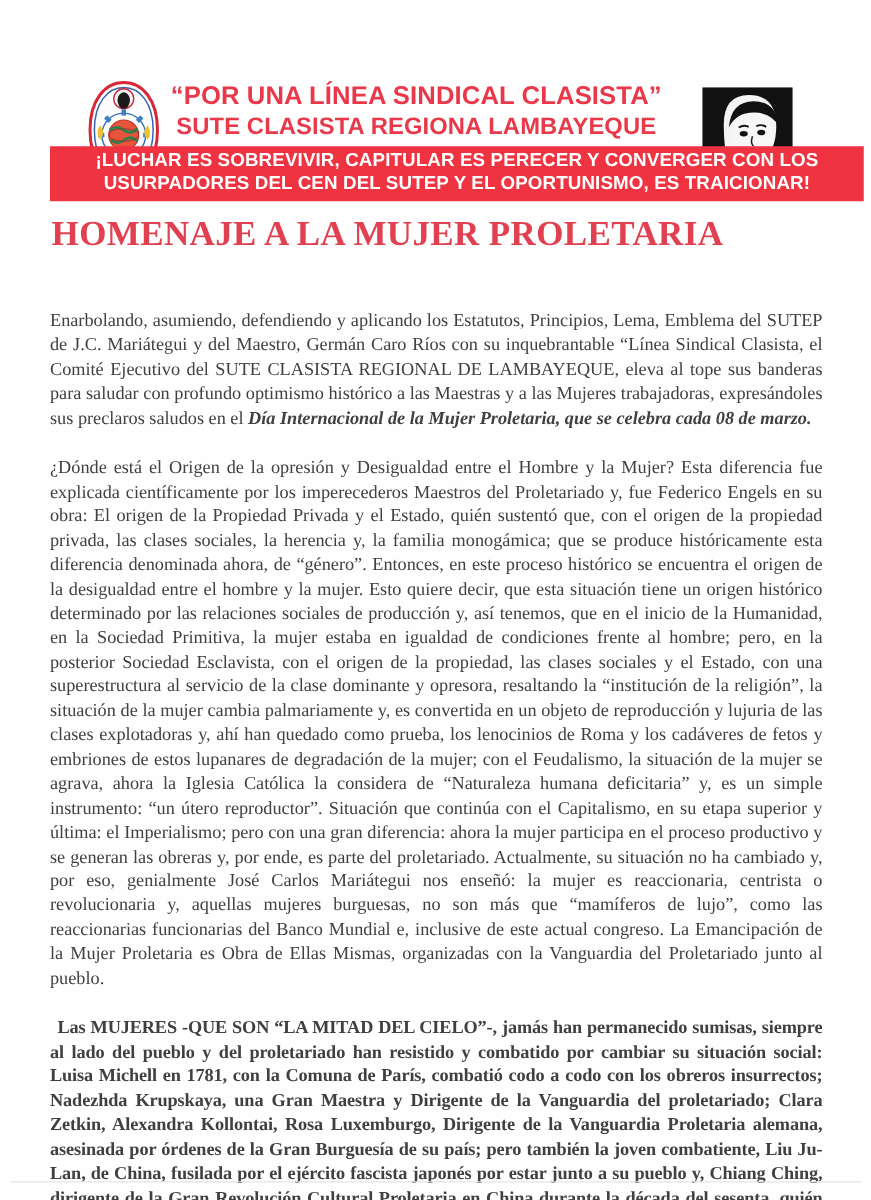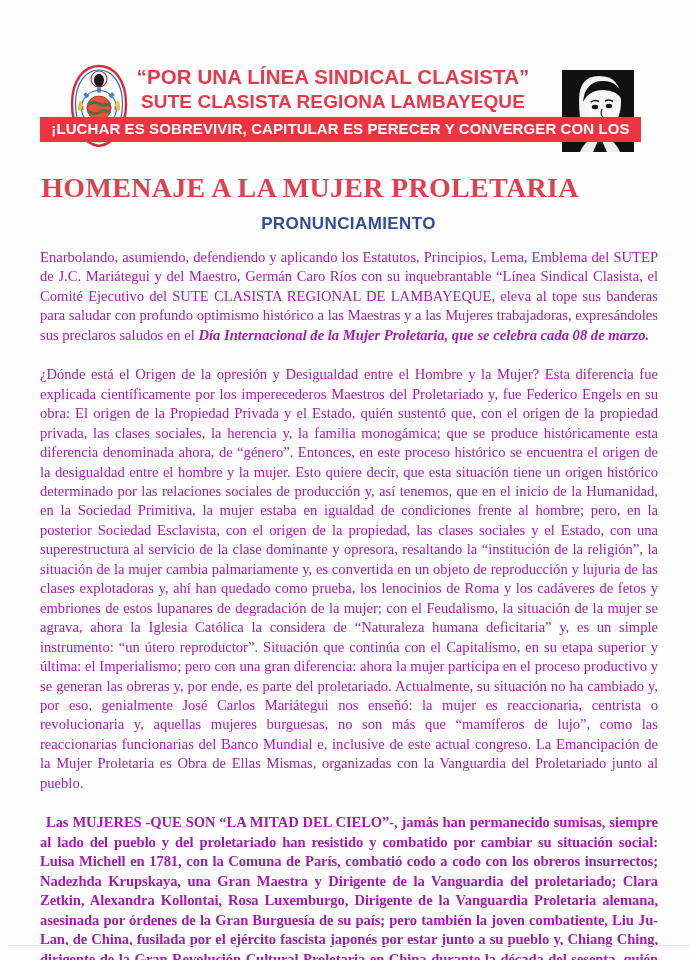--- a/index.html
+++ b/index.html
@@ -78,21 +78,21 @@
     background: #0d0d0d;
     overflow: hidden;
   }
   .portrait svg { display:block; width:72px; height:82px; }
 
   
   .slogan-banner {
     position: absolute;
     left: 40px;
     top: 117px;
-    width: 601px;
+    width: 651px;
     padding: 3px 4px 4px 4px;
     background: #ef3340;
     text-align: center;
     box-sizing: border-box;
   }
   .slogan-line {
     font-family: "Liberation Sans", sans-serif;
     font-weight: bold;
     font-size: 15px;
     color: #ffffff;
@@ -134,21 +134,21 @@
     top: 248px;
     width: 618px;
   }
   p.para {
     margin: 0 0 0 0;
     text-align: justify;
     text-justify: inter-word;
     font-family: "Liberation Serif", serif;
     font-size: 14.6px;
     line-height: 1.333;
-    color: #a21caf;
+    color: #404040;
     hyphens: none;
   }
   p.para + p.para { }
   p.para.gap-lg { margin-top: 20px; }
   .para .ital-bold {
     font-style: italic;
     font-weight: bold;
   }
   p.para.bold-para {
     font-weight: bold;
@@ -245,24 +245,24 @@
         <path d="M33 58 q7 4 14 -1" stroke="#2a2a2a" stroke-width="1" fill="none"></path>
 
         <path d="M18 82 q6 -14 20 -16 q14 2 20 16 Z" fill="#ededed"></path>
         <path d="M38 66 l-7 16 h14 Z" fill="#141414"></path>
       </svg>
     </div>
   </div>
 
   <div class="slogan-banner">
     <div class="slogan-line">¡LUCHAR ES SOBREVIVIR, CAPITULAR ES PERECER Y CONVERGER CON LOS</div>
+    <div class="slogan-line">USURPADORES DEL CEN DEL SUTEP Y EL OPORTUNISMO, ES TRAICIONAR!</div>
   </div>
 
   <div class="doc-title">HOMENAJE A LA MUJER PROLETARIA</div>
-  <div class="doc-subtitle">PRONUNCIAMIENTO</div>
 
   <div class="body-area">
 
     <p class="para"><span>Enarbolando, asumiendo, defendiendo y aplicando los Estatutos, Principios, Lema, Emblema del SUTEP de J.C. Mariátegui y del Maestro, Germán Caro Ríos con su inquebrantable “Línea Sindical Clasista, el Comité Ejecutivo del SUTE CLASISTA REGIONAL DE LAMBAYEQUE, eleva al tope sus banderas para saludar con profundo optimismo histórico a las Maestras y a las Mujeres trabajadoras, expresándoles sus preclaros saludos en el </span><span class="ital-bold">Día Internacional de la Mujer Proletaria, que se celebra cada 08 de marzo.</span></p>
 
     <p class="para gap-lg">¿Dónde está el Origen de la opresión y Desigualdad entre el Hombre y la Mujer? Esta diferencia fue explicada científicamente por los imperecederos Maestros del Proletariado y, fue Federico Engels en su obra: El origen de la Propiedad Privada y el Estado, quién sustentó que, con el origen de la propiedad privada, las clases sociales, la herencia y, la familia monogámica; que se produce históricamente esta diferencia denominada ahora, de “género”. Entonces, en este proceso histórico se encuentra el origen de la desigualdad entre el hombre y la mujer. Esto quiere decir, que esta situación tiene un origen histórico determinado por las relaciones sociales de producción y, así tenemos, que en el inicio de la Humanidad, en la Sociedad Primitiva, la mujer estaba en igualdad de condiciones frente al hombre; pero, en la posterior Sociedad Esclavista, con el origen de la propiedad, las clases sociales y el Estado, con una superestructura al servicio de la clase dominante y opresora, resaltando la “institución de la religión”,  la situación de la mujer cambia palmariamente y, es convertida en un objeto de reproducción y lujuria de las clases explotadoras y, ahí han quedado como prueba, los lenocinios de Roma y los cadáveres de fetos y embriones de estos lupanares de degradación de la mujer; con el Feudalismo, la situación de la mujer se agrava, ahora la Iglesia Católica la considera de “Naturaleza humana deficitaria” y, es un simple instrumento: “un útero reproductor”. Situación que continúa con el Capitalismo, en su etapa superior y última: el Imperialismo; pero con una gran diferencia: ahora la mujer participa en el proceso productivo y se generan las obreras y, por ende, es parte del proletariado. Actualmente, su situación no ha cambiado y, por eso, genialmente José Carlos Mariátegui nos enseñó: la mujer es reaccionaria, centrista o revolucionaria y, aquellas mujeres burguesas, no son más que “mamíferos de lujo”, como las reaccionarias funcionarias del Banco Mundial e, inclusive de este actual congreso. La Emancipación de la Mujer Proletaria es Obra de Ellas Mismas, organizadas con la Vanguardia del Proletariado junto al pueblo.</p>
 
     <p class="para bold-para gap-lg">Las MUJERES -QUE SON “LA MITAD DEL CIELO”-, jamás han permanecido sumisas, siempre al lado del pueblo y del proletariado han resistido y combatido por cambiar su situación social: Luisa Michell en 1781, con la Comuna de París, combatió codo a codo con los obreros insurrectos; Nadezhda Krupskaya, una Gran Maestra y Dirigente de la Vanguardia del proletariado; Clara Zetkin, Alexandra Kollontai, Rosa Luxemburgo, Dirigente de la Vanguardia Proletaria alemana, asesinada por órdenes de la Gran Burguesía de su país;  pero también la joven combatiente, Liu Ju-Lan, de China, fusilada por el ejército fascista japonés por estar junto a su pueblo y, Chiang Ching, dirigente de la Gran Revolución Cultural Proletaria en China durante la década del sesenta, quién con su mirada profunda desafió a los revisionistas que la iban a fusilar, temblando éstos y conmutando el fusilamiento por la cadena perpetua; son admirables hechos que sólo el proletariado en la lucha de clases, genera. En nuestra patria, brilla eternamente la heroicidad de Micaela Bastidas Puyukawa, Tomasa Tito Condemayta; (hórridamente asesinadas entre otros familiares directos) al ser derrotada la más grande gesta campesina, dirigida por José Gabriel Kunturkanki - Túpaq Amaru-, por romper el dominio colonial del Perú respecto a España. También hay que</p>
 
   </div>

